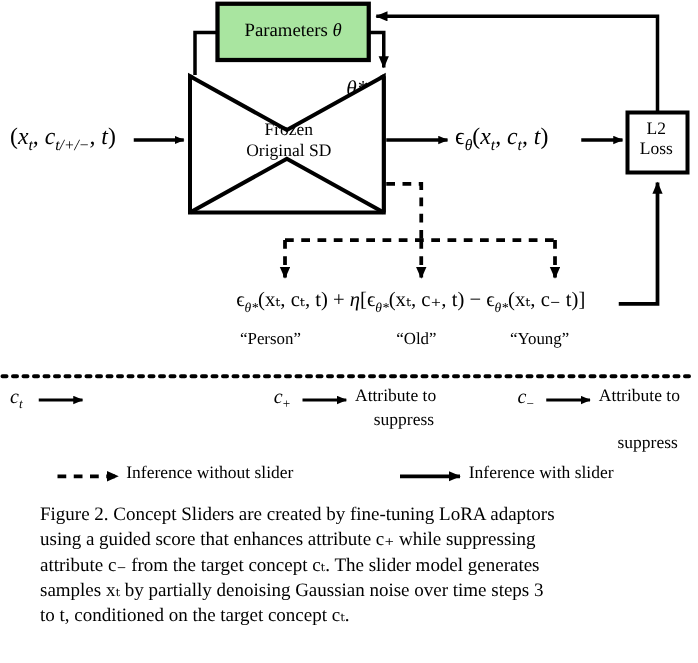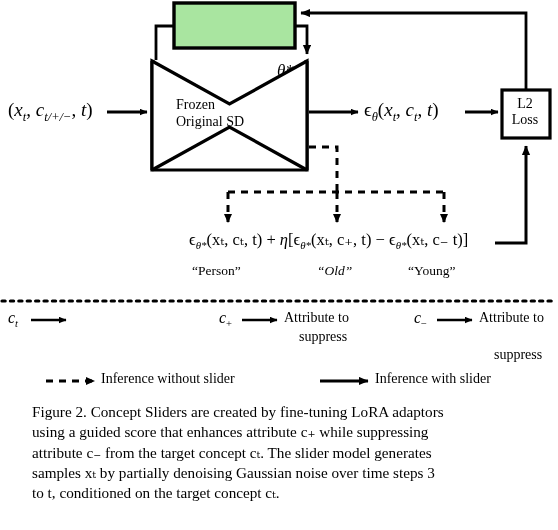--- a/index.html
+++ b/index.html
@@ -51,20 +51,21 @@
     font-size: 15px;
     line-height: 1.12;
     text-align: center;
     pointer-events: none;
   }
   .unet-label {
     position: absolute;
     left: 176px;
     top: 97px;
     width: 110px;
+    text-align: center;
     font-size: 14px;
     line-height: 1.18;
   }
   .l2-label {
     position: absolute;
     left: 503px;
     top: 96px;
     width: 44px;
     text-align: center;
     font-size: 14px;
@@ -137,20 +138,21 @@
 
     <line x1="31" y1="320" x2="66" y2="320" stroke="#000000" stroke-width="2.4" marker-end="url(#arrowSolid)"></line>
     <line x1="242" y1="320" x2="277" y2="320" stroke="#000000" stroke-width="2.4" marker-end="url(#arrowSolid)"></line>
     <line x1="437" y1="320" x2="472" y2="320" stroke="#000000" stroke-width="2.4" marker-end="url(#arrowSolid)"></line>
 
     <line x1="46" y1="381" x2="94" y2="381" stroke="#000000" stroke-width="3" stroke-dasharray="7,6" marker-end="url(#arrowDash)"></line>
     <line x1="320" y1="381" x2="368" y2="381" stroke="#000000" stroke-width="3" marker-end="url(#arrowSolidBig)"></line>
   </svg>
 
   <div class="green-label">
+    <span><span>Parameters </span><i class="it">θ</i></span>
   </div>
 
   <div class="unet-label">
     <div>Frozen</div>
     <div>Original SD</div>
   </div>
 
   <div class="lbl it" style="left:277px; top:62px; font-size:17px;">θ*</div>
 
   <div class="l2-label">
@@ -164,21 +166,21 @@
 
   <div class="lbl" style="left:364px; top:100px; font-size:19px;">
     <span>ϵ</span><sub>θ</sub><span>(</span><i class="it">x</i><sub>t</sub><span>, </span><i class="it">c</i><sub>t</sub><span>, </span><i class="it">t</i><span>)</span>
   </div>
 
   <div class="lbl" style="left:177px; top:231px; font-size:16.5px;margin-left:12px;">
     <span>ϵ</span><sub>θ*</sub><span>(xₜ, cₜ, t)</span><span> + </span><i class="it">η</i><span>[</span><span>ϵ</span><sub>θ*</sub><span>(xₜ, c₊, t)</span><span> − </span><span>ϵ</span><sub>θ*</sub><span>(xₜ, c₋ t)</span><span>]</span>
   </div>
 
   <div class="lbl quote-lbl" style="left:192px; top:264px;">“Person”</div>
-  <div class="lbl quote-lbl" style="left:317px; top:264px;font-style:italic;">“Old”</div>
+  <div class="lbl quote-lbl" style="left:317px; top:264px;">“Old”</div>
   <div class="lbl quote-lbl" style="left:408px; top:264px;">“Young”</div>
 
   <div class="lbl" style="left:8px; top:310px; font-size:16px;">
     <i class="it">c</i><sub>t</sub>
   </div>
 
   <div class="lbl" style="left:219px; top:310px; font-size:16px;">
     <i class="it">c</i><sub style="font-style:normal;">+</sub>
   </div>
   <div class="lbl legend-text" style="left:284px; top:311px;">Attribute to</div>

